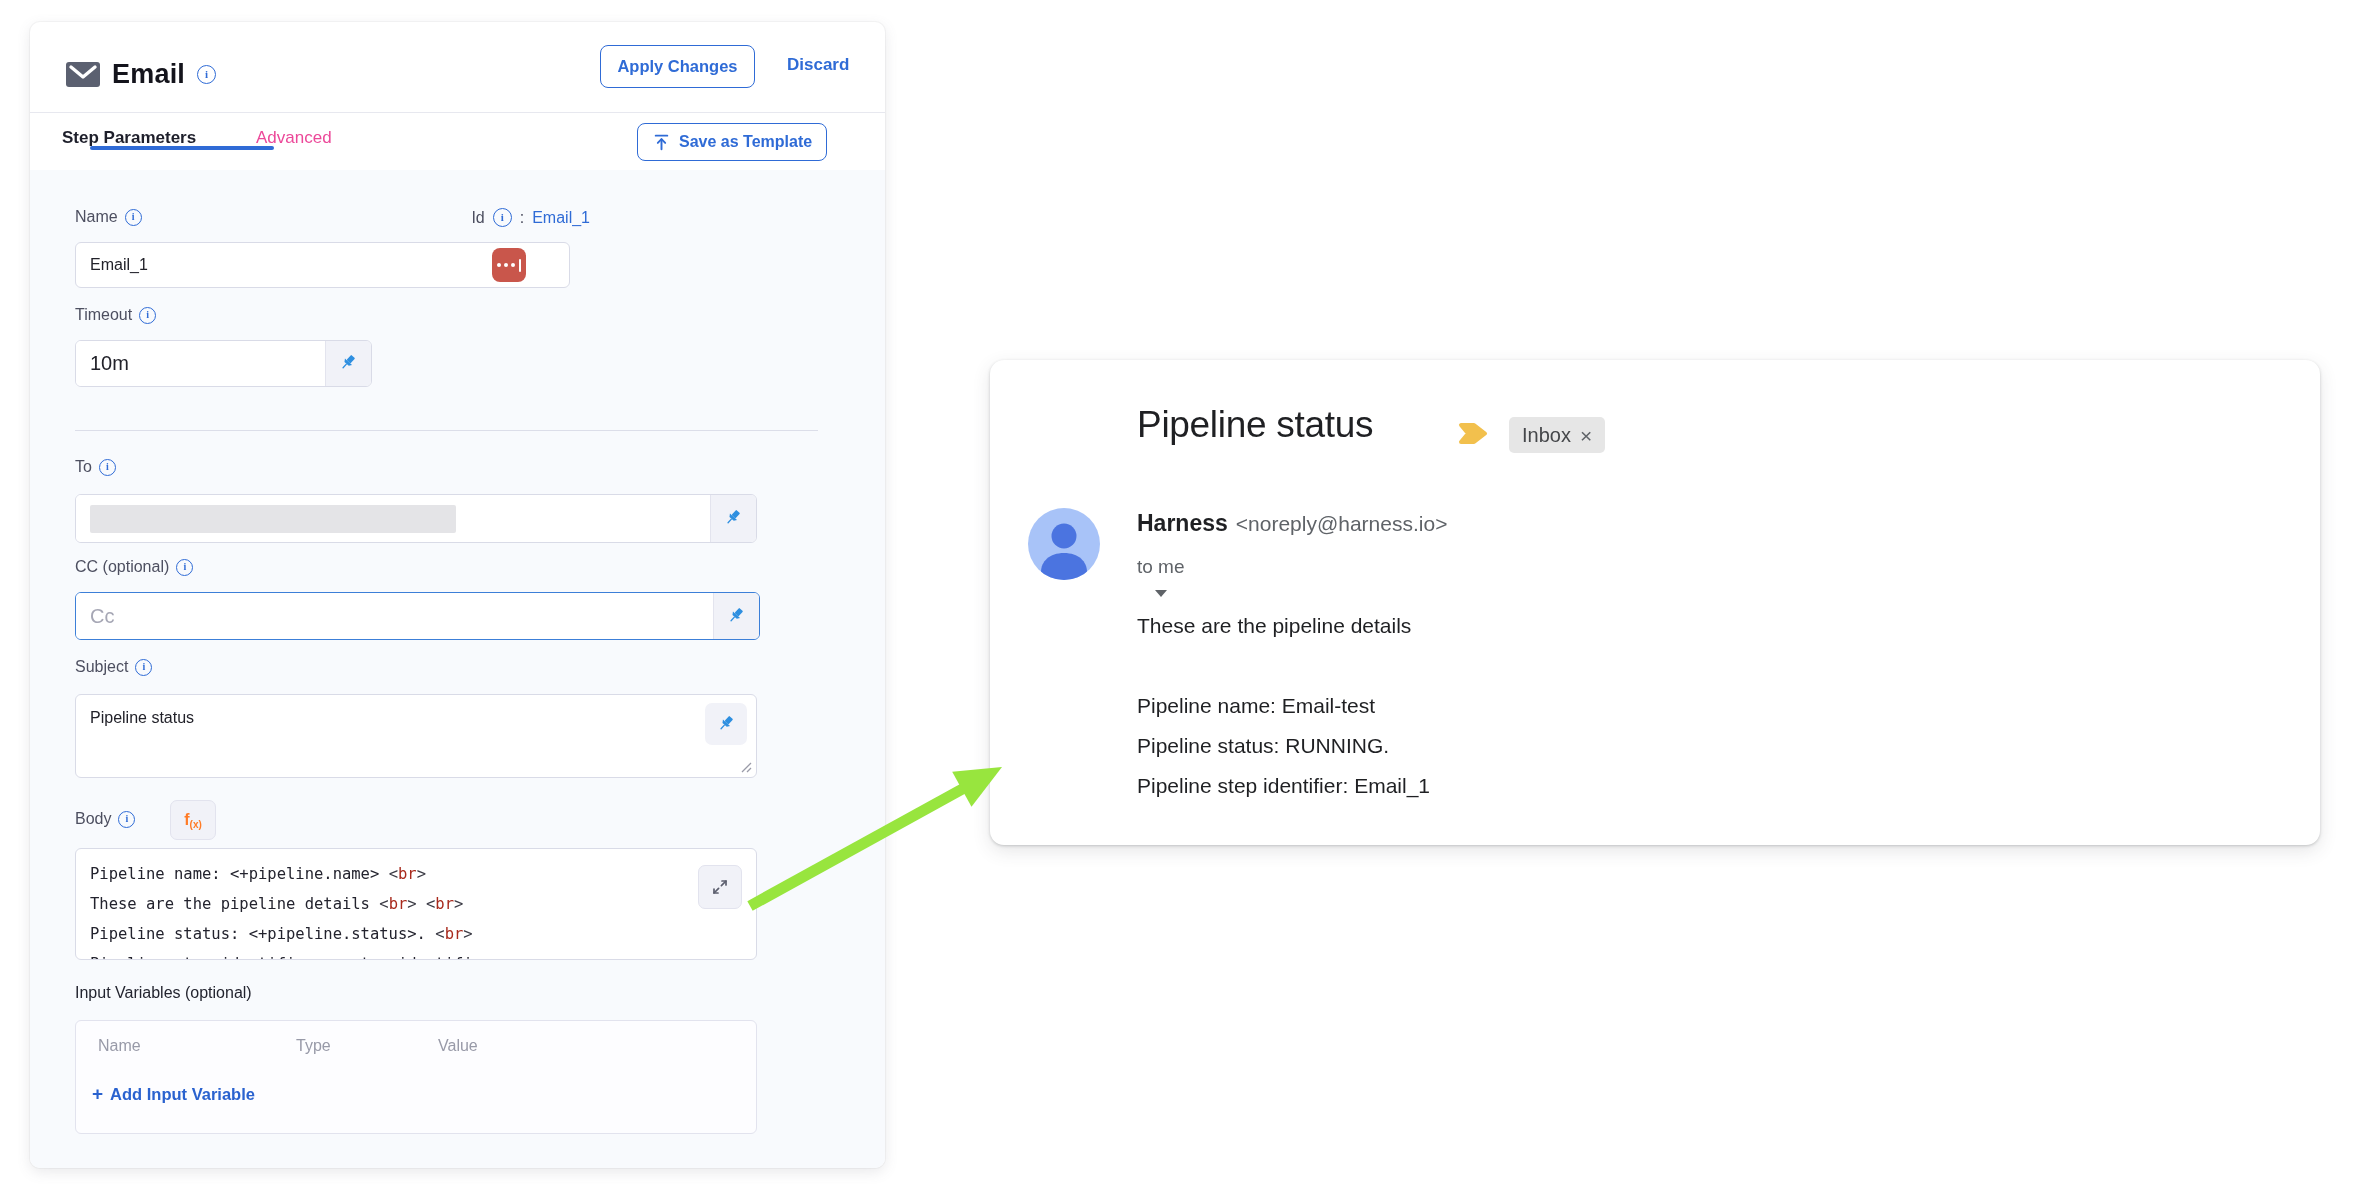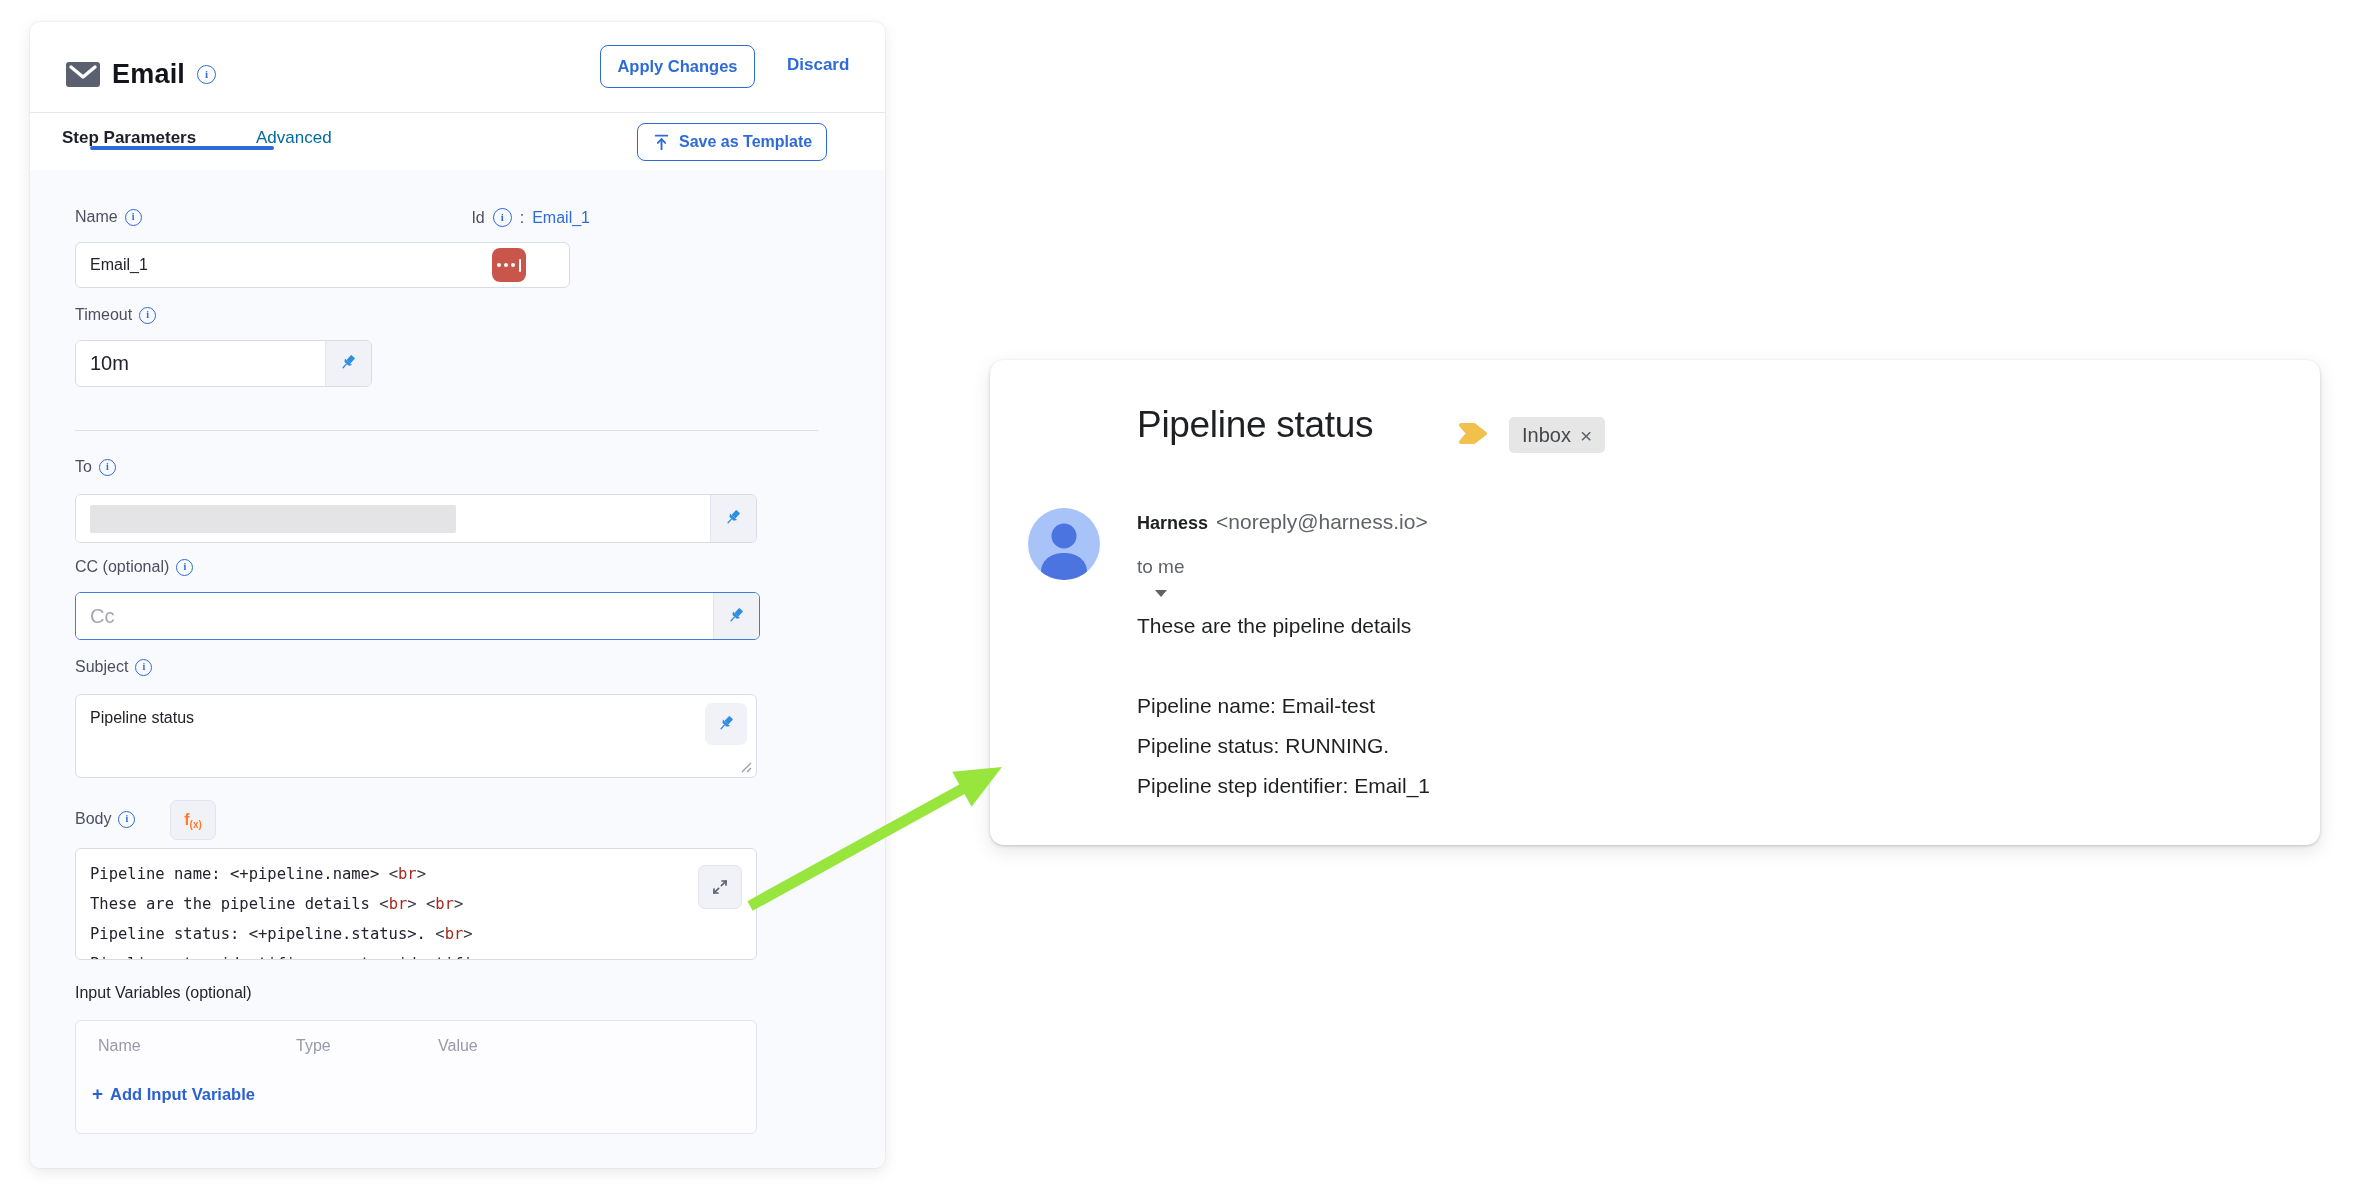--- a/index.html
+++ b/index.html
@@ -15,21 +15,21 @@
              border:1.6px solid #2f6bd6;border-radius:50%;color:#2f6bd6;font-size:11px;font-weight:bold;
              font-family:"Liberation Serif",serif;line-height:1;flex:0 0 auto;}
   .btn{box-sizing:border-box;display:inline-flex;align-items:center;justify-content:center;gap:8px;
        background:#fff;border:1.6px solid #2f6bd6;border-radius:8px;color:#2f6bd6;font-weight:bold;cursor:pointer;}
   .apply-btn{position:absolute;left:570px;top:23px;width:155px;height:43px;font-size:16.5px;}
   .discard-btn{position:absolute;left:757px;top:33px;font-size:17px;font-weight:bold;color:#2f6bd6;cursor:pointer;text-decoration:none;}
   .tabbar{position:absolute;left:0;top:90px;width:855px;height:57px;background:#fff;
           border-top:1px solid #e7e8ef;border-bottom:1px solid #d8dae6;}
   .tab{position:absolute;top:15px;font-size:17px;cursor:pointer;}
   .tab.active{left:32px;font-weight:bold;color:#1e1f2b;}
-  .tab.idle{left:226px;color:#0369a1;}
+  .tab.idle{left:226px;color:#ec4899;}
   .tab-underline{position:absolute;left:28px;bottom:-2px;width:184px;height:4px;background:#2f6bd6;border-radius:2px;}
   .save-tpl{position:absolute;left:607px;top:10px;height:38px;padding:0 14px;font-size:16px;}
 
   .form{position:absolute;left:0;top:148px;width:855px;height:998px;background:#f8fafd;border-radius:0 0 10px 10px;}
   .f-label{position:absolute;display:flex;align-items:center;gap:7px;font-size:16px;color:#4d4f60;}
   .f-label .info-icon{width:15px;height:15px;font-size:10px;}
   .inp{box-sizing:border-box;position:absolute;background:#fff;border:1px solid #d9dbe7;border-radius:6px;
        font-size:16px;color:#22222a;font-family:"Liberation Sans",sans-serif;padding:0 14px;outline:none;}
   .group{box-sizing:border-box;position:absolute;display:flex;background:#fff;border:1px solid #d9dbe7;border-radius:6px;overflow:hidden;}
   .group .gin{flex:1;border:none;outline:none;font-size:20px;color:#22222a;padding:0 14px;background:#fff;
@@ -79,21 +79,21 @@
   
   .email-card{position:absolute;left:990px;top:360px;width:1330px;height:485px;background:#fff;border-radius:14px;
               box-shadow:0 1px 3px rgba(60,64,67,.25),0 6px 18px rgba(60,64,67,.13);color:#202124;}
   .mail-subject{position:absolute;left:147px;top:44px;font-size:37px;color:#1f2023;letter-spacing:-.3px;}
   .label-arrow{position:absolute;left:468px;top:62px;}
   .inbox-chip{position:absolute;left:519px;top:57px;height:36px;display:flex;align-items:center;gap:9px;
               padding:0 13px;background:#e6e6e6;border-radius:5px;font-size:20px;color:#45474a;}
   .chip-x{color:#5f6368;font-size:21px;cursor:pointer;line-height:1;}
   .avatar{position:absolute;left:38px;top:148px;width:72px;height:72px;cursor:pointer;}
   .sender{position:absolute;left:147px;top:150px;font-size:21px;}
-  .sender b{font-size:18px;color:#1f2023;}
+  .sender b{font-size:23px;color:#1f2023;}
   .sender .addr{color:#5f6368;margin-left:8px;}
   .to-me{position:absolute;left:147px;top:196px;display:flex;align-items:center;gap:9px;color:#5f6368;font-size:19px;cursor:pointer;flex-direction:column;}
   .caret{width:0;height:0;border-left:6px solid transparent;border-right:6px solid transparent;border-top:7px solid #5f6368;margin-top:3px;}
   .mail-body{position:absolute;left:147px;top:246px;font-size:21px;color:#1f2023;}
   .mail-body div{height:40px;line-height:40px;}
 
   .arrow-overlay{position:absolute;left:0;top:0;pointer-events:none;}
 </style>
 </head>
 <body>

